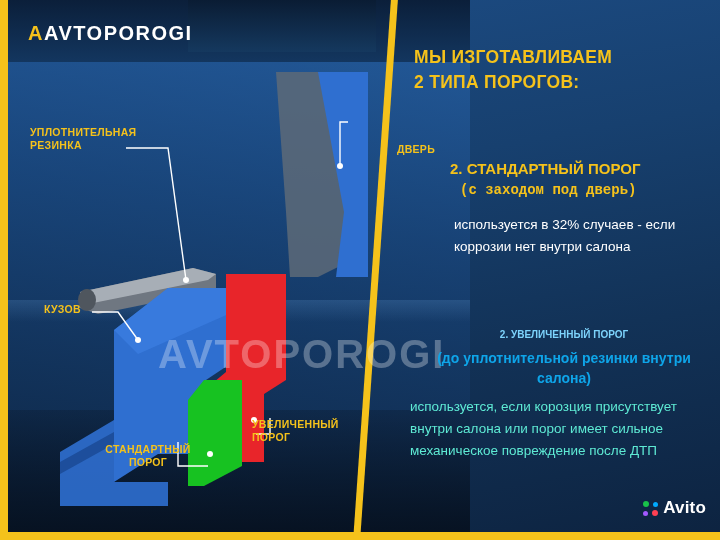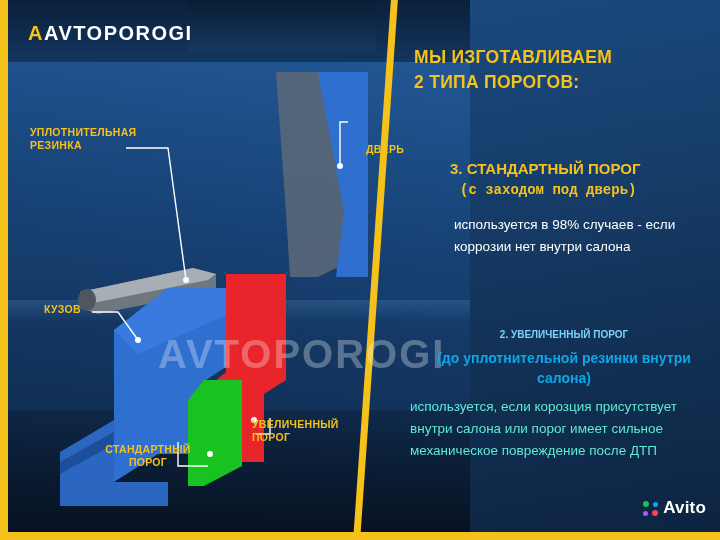--- a/index.html
+++ b/index.html
@@ -112,21 +112,21 @@
     position: absolute;
     color: #f5c21b;
     font-size: 10.5px;
     font-weight: bold;
     line-height: 13px;
     letter-spacing: 0.3px;
     text-transform: uppercase;
     font-family: "Liberation Sans", sans-serif;
   }
   .lbl-seal { left: 30px; top: 126px; width: 130px; }
-  .lbl-door { left: 355px; top: 143px; width: 60px; text-align: center;}
+  .lbl-door { left: 375px; top: 143px; width: 60px; text-align: right;}
   .lbl-body { left: 32px; top: 303px; width: 90px; padding-left: 12px; }
   .lbl-std  { left: 88px; top: 443px; width: 120px; text-align: center; }
   .lbl-inc  { left: 252px; top: 418px; width: 110px; text-align: left; }
 
   
   .right {
     position: absolute;
     left: 392px; top: 0;
     width: 318px; height: 540px;
     color: #ffffff;
@@ -287,23 +287,23 @@
   <div class="lbl lbl-body" style="white-space: pre-line;">КУЗОВ</div>
   <div class="lbl lbl-std" style="white-space: pre-line;">СТАНДАРТНЫЙ
 ПОРОГ</div>
   <div class="lbl lbl-inc" style="white-space: pre-line;">УВЕЛИЧЕННЫЙ
 ПОРОГ</div>
 
   <div class="right">
     <div class="head" style="white-space: pre-line;">МЫ ИЗГОТАВЛИВАЕМ
 2 ТИПА ПОРОГОВ:</div>
 
-    <div class="sec1-title">3. СТАНДАРТНЫЙ ПОРОГ</div>
+    <div class="sec1-title">2. СТАНДАРТНЫЙ ПОРОГ</div>
     <div class="sec1-sub">(с заходом под дверь)</div>
-    <div class="sec1-body">используется в 98% случаев - если коррозии нет внутри салона</div>
+    <div class="sec1-body">используется в 32% случаев - если коррозии нет внутри салона</div>
 
     <div class="sec2-title">2. УВЕЛИЧЕННЫЙ ПОРОГ</div>
     <div class="sec2-sub">(до уплотнительной резинки внутри салона)</div>
     <div class="sec2-body">используется, если корозция присутствует внутри салона или порог имеет сильное механическое повреждение после ДТП</div>
   </div>
 
   <div class="avito">
     <span class="dots">
       <i class="d1"></i>
         <i class="d2"></i>

